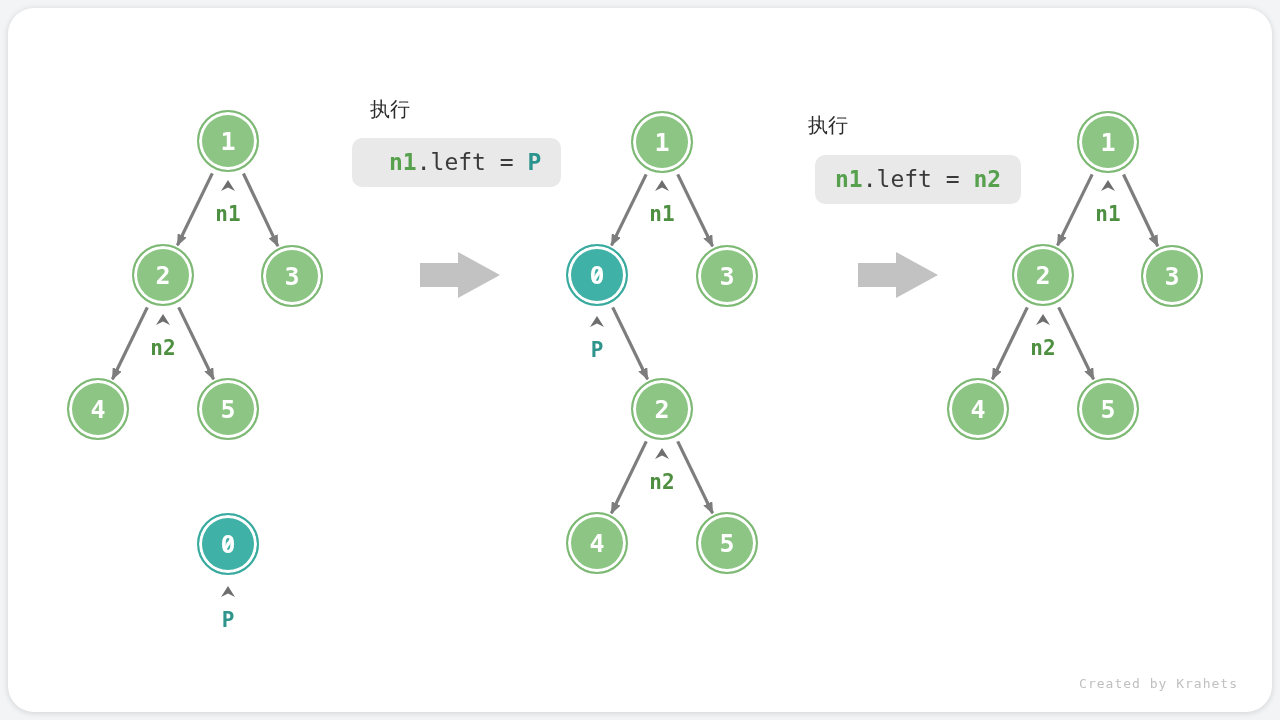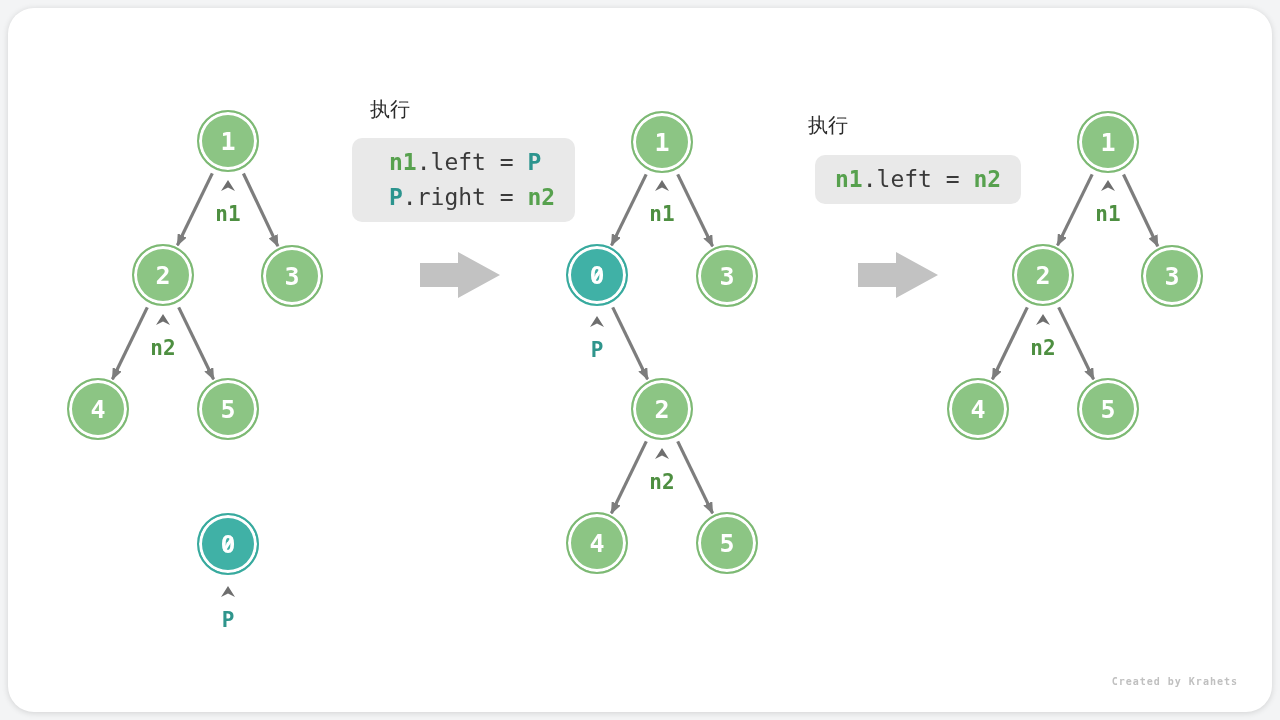--- a/index.html
+++ b/index.html
@@ -58,21 +58,21 @@
     font-family:"DejaVu Sans Mono","Liberation Mono",monospace;
     font-size:23px;line-height:35px;color:var(--code-text);white-space:pre;
   }
   .tok-green{color:var(--code-green);font-weight:bold;}
   .tok-teal{color:var(--code-teal);font-weight:bold;}
   .tok-default{color:var(--code-text);}
   .big-arrow{position:absolute;width:80px;height:46px;}
   .watermark{
     position:absolute;right:42px;top:676px;
     font-family:"DejaVu Sans Mono","Liberation Mono",monospace;
-    font-size:10px;letter-spacing:1px;color:var(--watermark);font-weight:bold;
+    font-size:13px;letter-spacing:1px;color:var(--watermark);
   }
 </style>
 </head>
 <body>
 
 <div class="card"></div>
 
 <div id="canvas">
   <svg id="edges-layer" xmlns="http://www.w3.org/2000/svg">
     <defs>
@@ -172,21 +172,21 @@
     </div>
     <svg width="14" height="11" class="caret" style="left: 1101px; top: 180px;">
       <path d="M7 0 L14 11 L7 7.5 L0 11 Z" fill="#6e6e6e"></path>
     </svg>
     <div class="ptr-label green" style="left: 1108px; top: 204px;">n1</div>
     <svg width="14" height="11" class="caret" style="left: 1036px; top: 314px;">
       <path d="M7 0 L14 11 L7 7.5 L0 11 Z" fill="#6e6e6e"></path>
     </svg>
     <div class="ptr-label green" style="left: 1043px; top: 338px;">n2</div>
     <div class="step-heading" style="left: 370px; top: 98px;">执行</div>
-    <div class="code-box" style="left: 352px; top: 138px; padding-left: 37px;"><div class="code-line"><span class="tok-green">n1</span><span class="tok-default">.left = </span><span class="tok-teal">P</span></div><div class="code-line"><span class="tok-teal">P</span><span class="tok-default">.right = </span><span class="tok-green">n2</span></div></div>
+    <div class="code-box" style="left: 352px; top: 138px; padding-left: 37px;"><div class="code-line"><span class="tok-green">n1</span><span class="tok-default">.left = </span><span class="tok-teal">P</span></div></div>
     <div class="step-heading" style="left: 808px; top: 114px;">执行</div>
     <div class="code-box" style="left: 798px; top: 155px; margin-left: 17px;"><div class="code-line"><span class="tok-green">n1</span><span class="tok-default">.left = </span><span class="tok-green">n2</span></div></div>
     <div class="big-arrow" style="left: 420px; top: 252px;"><svg width="80" height="46" xmlns="http://www.w3.org/2000/svg">
         <polygon points="0,11 38,11 38,0 80,23 38,46 38,35 0,35" fill="#c2c2c2"></polygon>
       </svg></div>
     <div class="big-arrow" style="left: 858px; top: 252px;"><svg width="80" height="46" xmlns="http://www.w3.org/2000/svg">
         <polygon points="0,11 38,11 38,0 80,23 38,46 38,35 0,35" fill="#c2c2c2"></polygon>
       </svg></div>
   </div>
 

